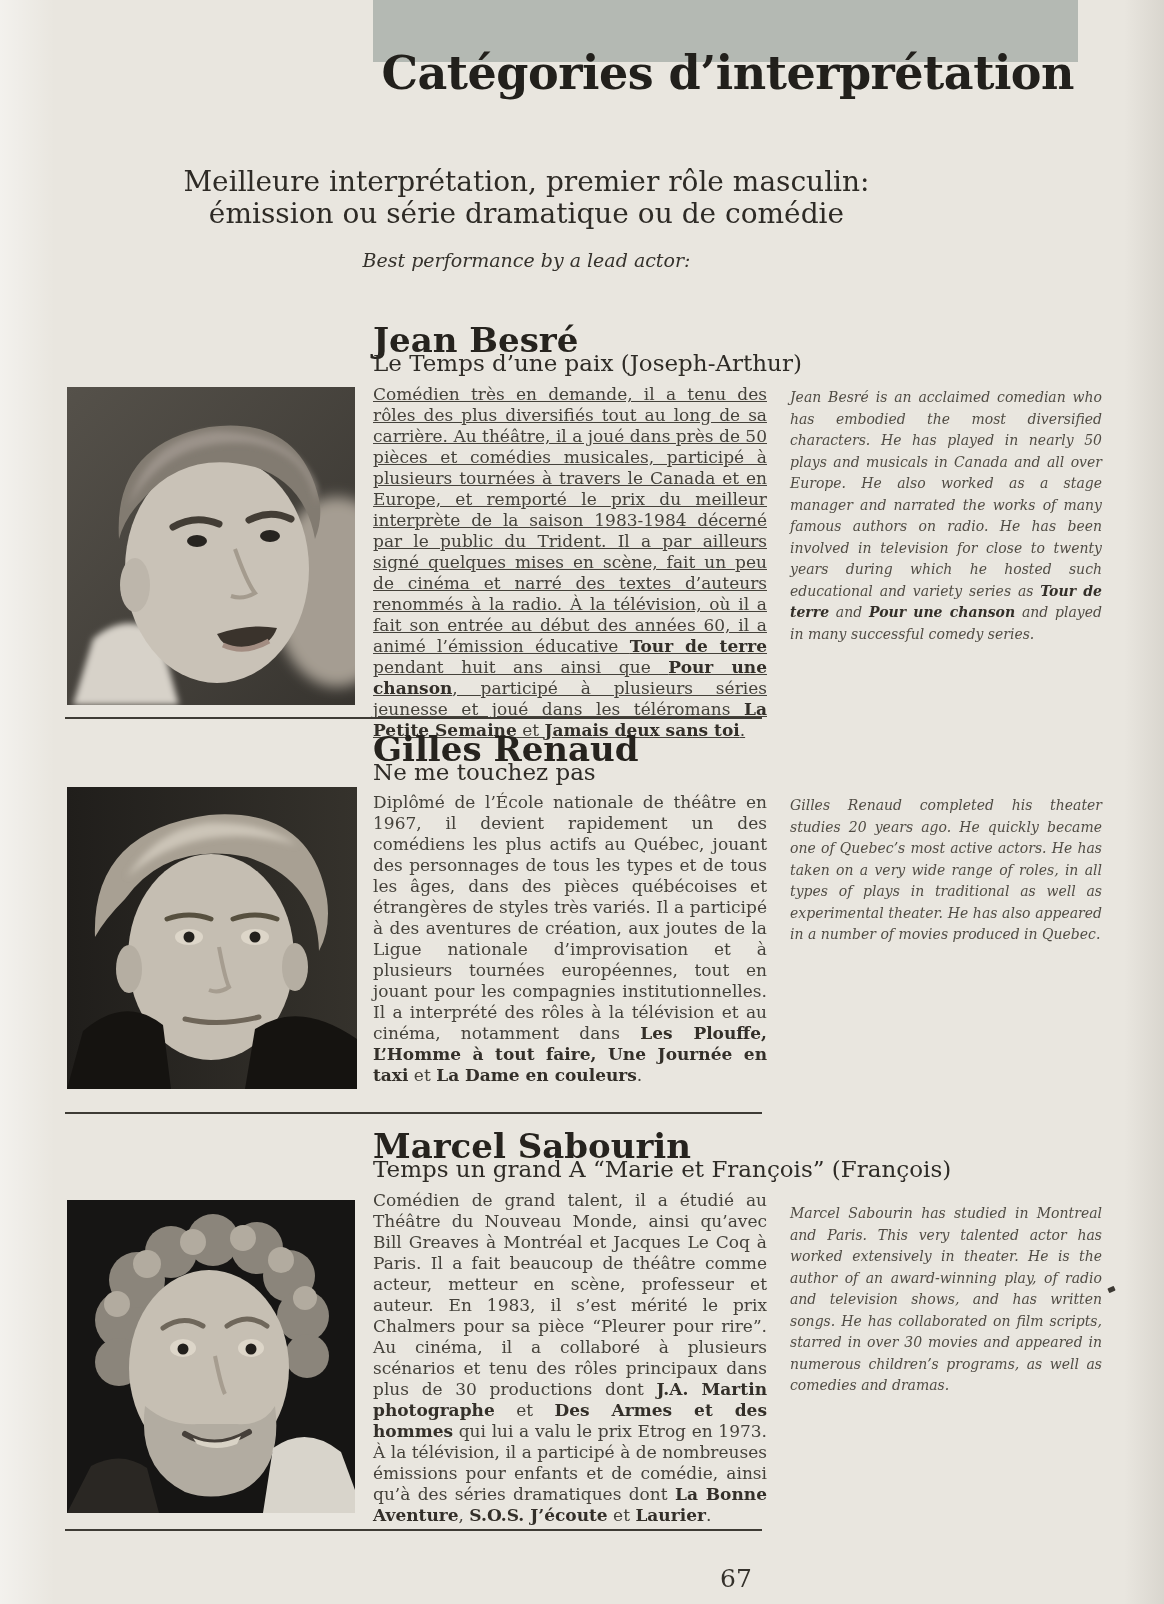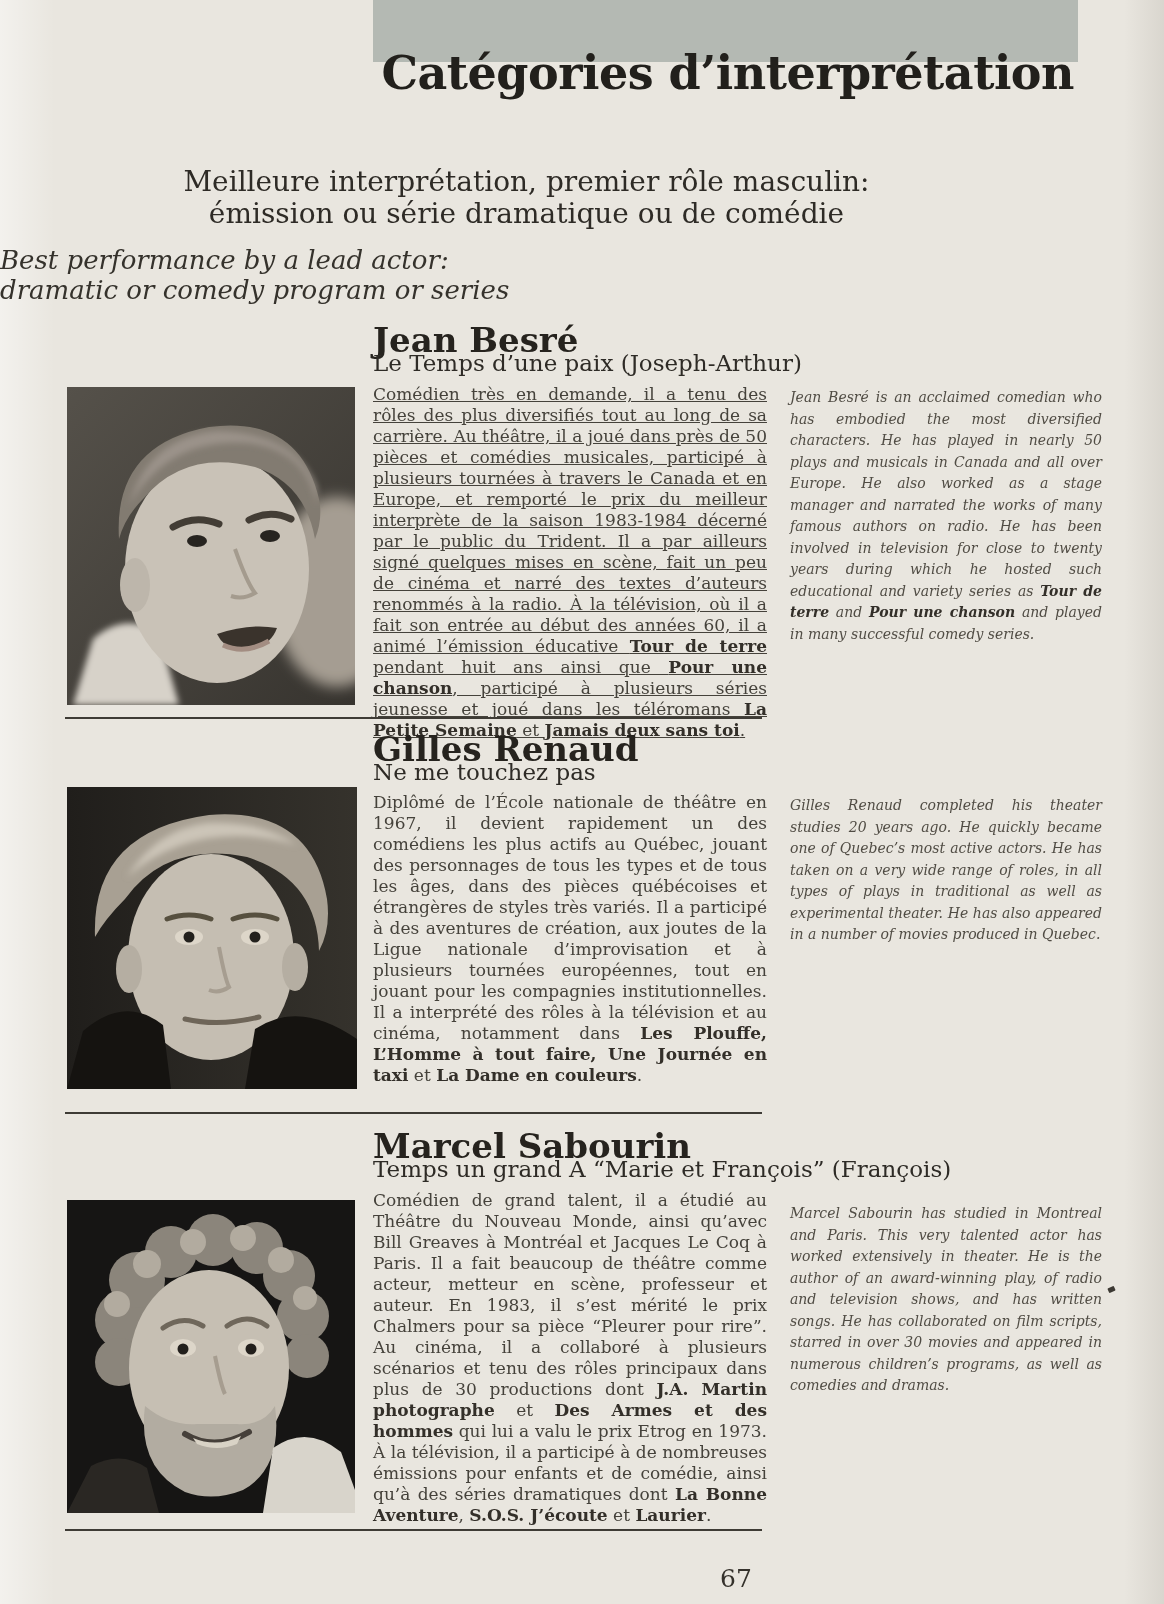--- a/index.html
+++ b/index.html
@@ -17,22 +17,22 @@
 
   .band{position:absolute;left:373px;top:0;width:705px;height:62px;background:#b4b9b3;}
 
   .title-fr{position:absolute;left:0;right:90px;top:46px;margin:0;text-align:right;
     font-size:46px;font-weight:bold;letter-spacing:-.5px;color:#22201c;}
   .title-en{position:absolute;left:0;right:90px;top:97px;margin:0;text-align:right;
     font-size:37px;font-weight:bold;font-style:italic;color:#26241f;}
 
   .award-fr{position:absolute;left:0;right:111px;top:166px;text-align:center;
     font-size:28px;line-height:32px;color:#2e2b26;}
-  .award-en{position:absolute;left:0;right:111px;top:245px;text-align:left;
-    font-style:italic;font-size:26px;line-height:30px;color:#35322c;}
+  .award-en{position:absolute;left:0;right:111px;top:245px;text-align:center;
+    font-style:italic;font-size:19px;line-height:30px;color:#35322c;}
 
   .name{position:absolute;left:373px;margin:0;font-size:34px;font-weight:bold;color:#26231e;}
   .role{position:absolute;left:373px;font-size:23px;color:#2e2b26;white-space:nowrap;}
   .bio-fr{position:absolute;left:373px;width:394px;margin:0;
     font-size:17px;line-height:21px;text-align:justify;color:#45423b;hyphens:auto;}
   .bio-en{position:absolute;left:790px;width:312px;margin:0;font-style:italic;
     font-size:14px;line-height:21.5px;text-align:justify;color:#504c44;hyphens:auto;}
   .bio-fr b,.bio-en b{color:#332f29;}
 
   .photo{position:absolute;left:67px;background:#3a3833;}
@@ -62,21 +62,20 @@
   <div class="band"></div>
 
   <h1 class="title-fr">Catégories d’interprétation</h1>
 
   <div class="award-fr">
     <div>Meilleure interprétation, premier rôle masculin:</div>
     <div>émission ou série dramatique ou de comédie</div>
   </div>
   <div class="award-en" lang="en">
     <div>Best performance by a lead actor:</div>
-    <div>dramatic or comedy program or series</div>
   </div>
 
   <section>
     <div class="photo photo-1">
       <svg viewBox="0 0 288 318" preserveAspectRatio="none" aria-hidden="true">
         <defs>
           <linearGradient id="p1b" x1="0" y1="0" x2="1" y2="1">
             <stop offset="0" stop-color="#55514a"></stop>
               <stop offset="1" stop-color="#37342f"></stop>
           </linearGradient>

